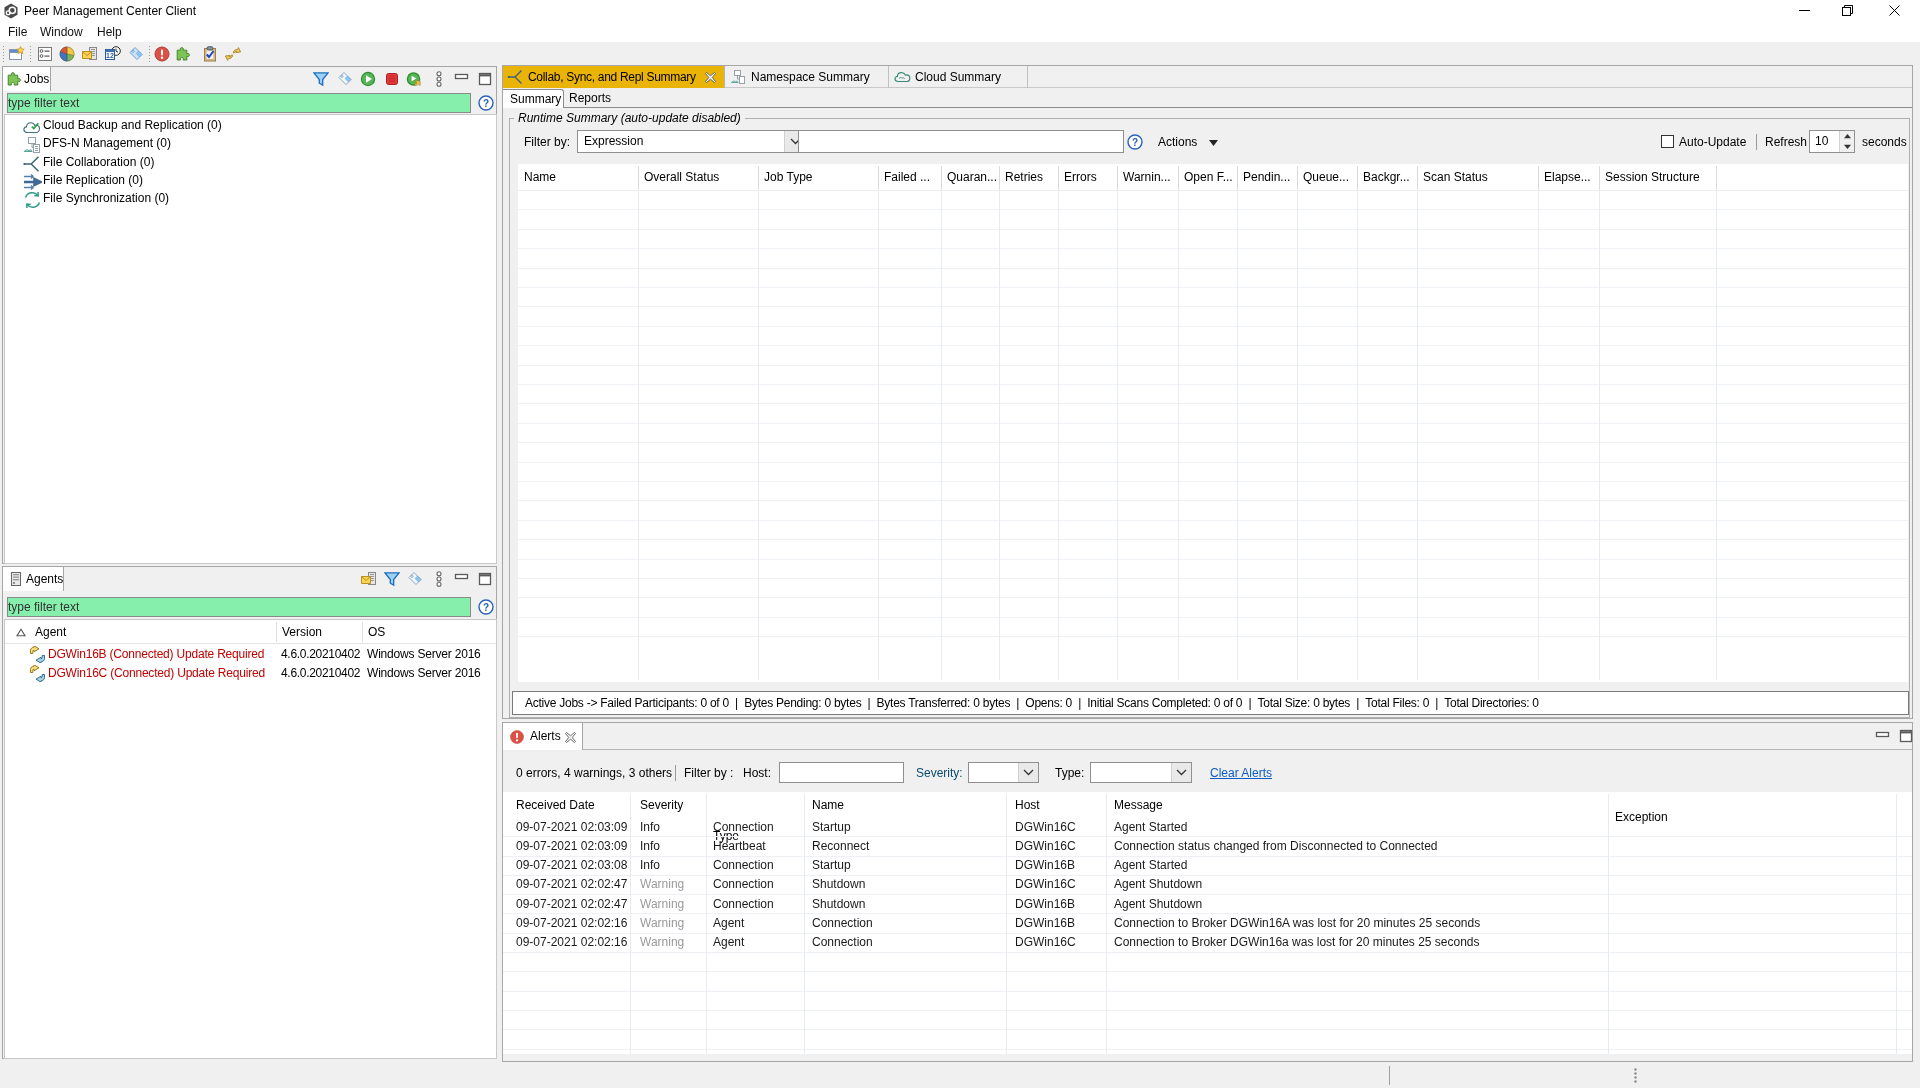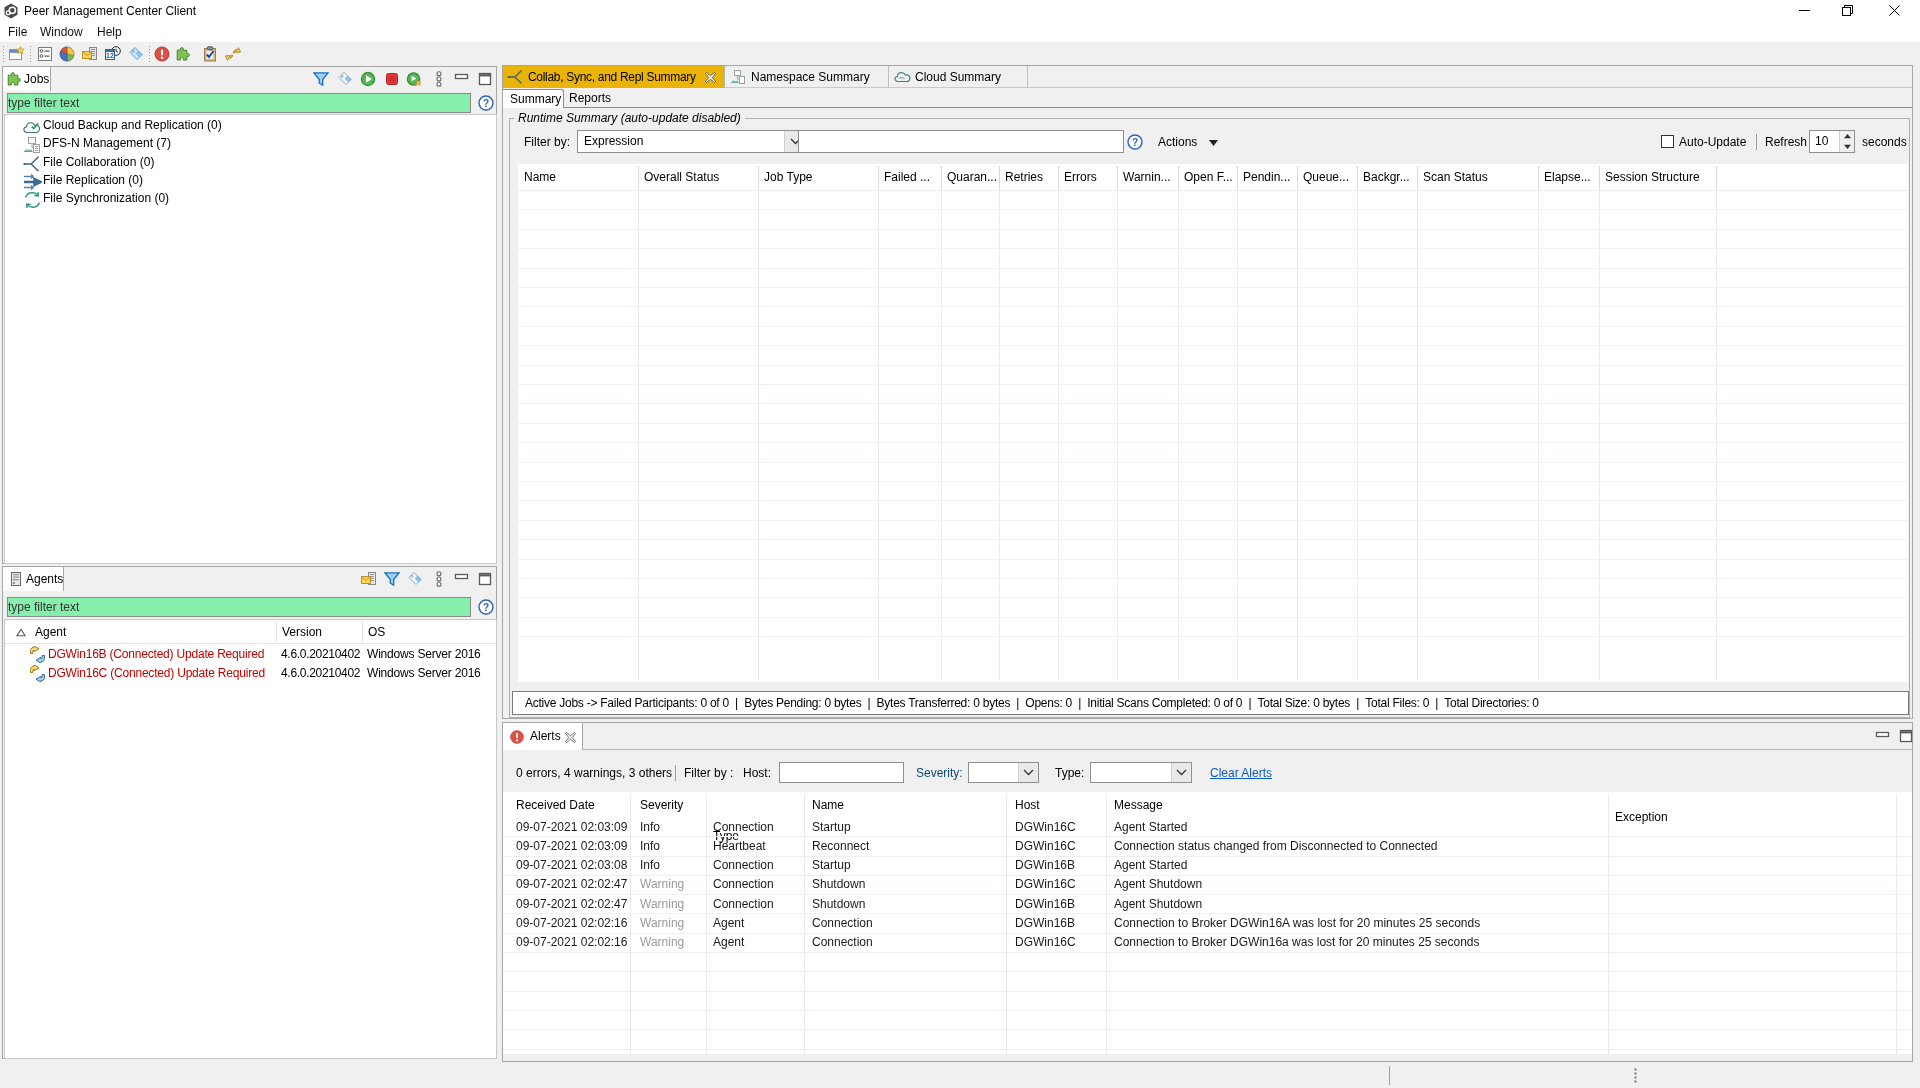--- a/index.html
+++ b/index.html
@@ -184,21 +184,21 @@
     <rect x="2.5" y="2.5" width="11" height="11" fill="#fff" stroke="#5a5a5a" stroke-width="1.3"></rect>
     <rect x="3" y="3.2" width="10" height="2.2" fill="#5a5a5a"></rect>
   </svg>
   <div class="filterbox" style="left:4px;top:26px;width:464px;height:20px;">type filter text</div>
   <svg class="ab" style="left:475px;top:28px" width="16" height="16" viewBox="0 0 16 16">
     <circle cx="8" cy="8" r="7" fill="#fff" stroke="#2a62b8" stroke-width="1.4"></circle>
     <text x="8" y="12" font-size="10" font-weight="bold" fill="#2a62b8" text-anchor="middle" font-family="Liberation Sans">?</text>
   </svg>
   <div class="whitearea" style="left:1px;top:47px;width:493px;height:450px;">
     <div class="treerow" style="top:1px;left:38px;">Cloud Backup and Replication (0)</div>
-    <div class="treerow" style="top:19.3px;left:38px;">DFS-N Management (7)</div>
+    <div class="treerow" style="top:19.3px;left:38px;">DFS-N Management (0)</div>
     <div class="treerow" style="top:37.6px;left:38px;">File Collaboration (0)</div>
     <div class="treerow" style="top:55.9px;left:38px;">File Replication (0)</div>
     <div class="treerow" style="top:74.2px;left:38px;">File Synchronization (0)</div>
 
     <svg class="ab" style="left:18px;top:3.5px" width="19" height="17" viewBox="0 0 19 17">
       <path d="M4 13.5 C1.9 13.5 0.9 11.9 0.9 10.6 C0.9 9.1 2 8 3.4 7.9 C3.6 5.4 5.5 3.7 7.8 3.7 C9.6 3.7 11.2 4.8 11.9 6.4 C12.3 6.3 12.6 6.2 13 6.2 C15 6.2 16.5 7.8 16.5 9.8 C16.5 11.8 15 13.5 13 13.5 Z" fill="none" stroke="#45707e" stroke-width="1.15"></path>
       <path d="M8.8 7.6 L10.8 9.6 L15.3 4.2" fill="none" stroke="#2f9e4f" stroke-width="1.7"></path>
     </svg>
 
     <svg class="ab" style="left:18px;top:21.3px" width="19" height="18" viewBox="0 0 19 18">

